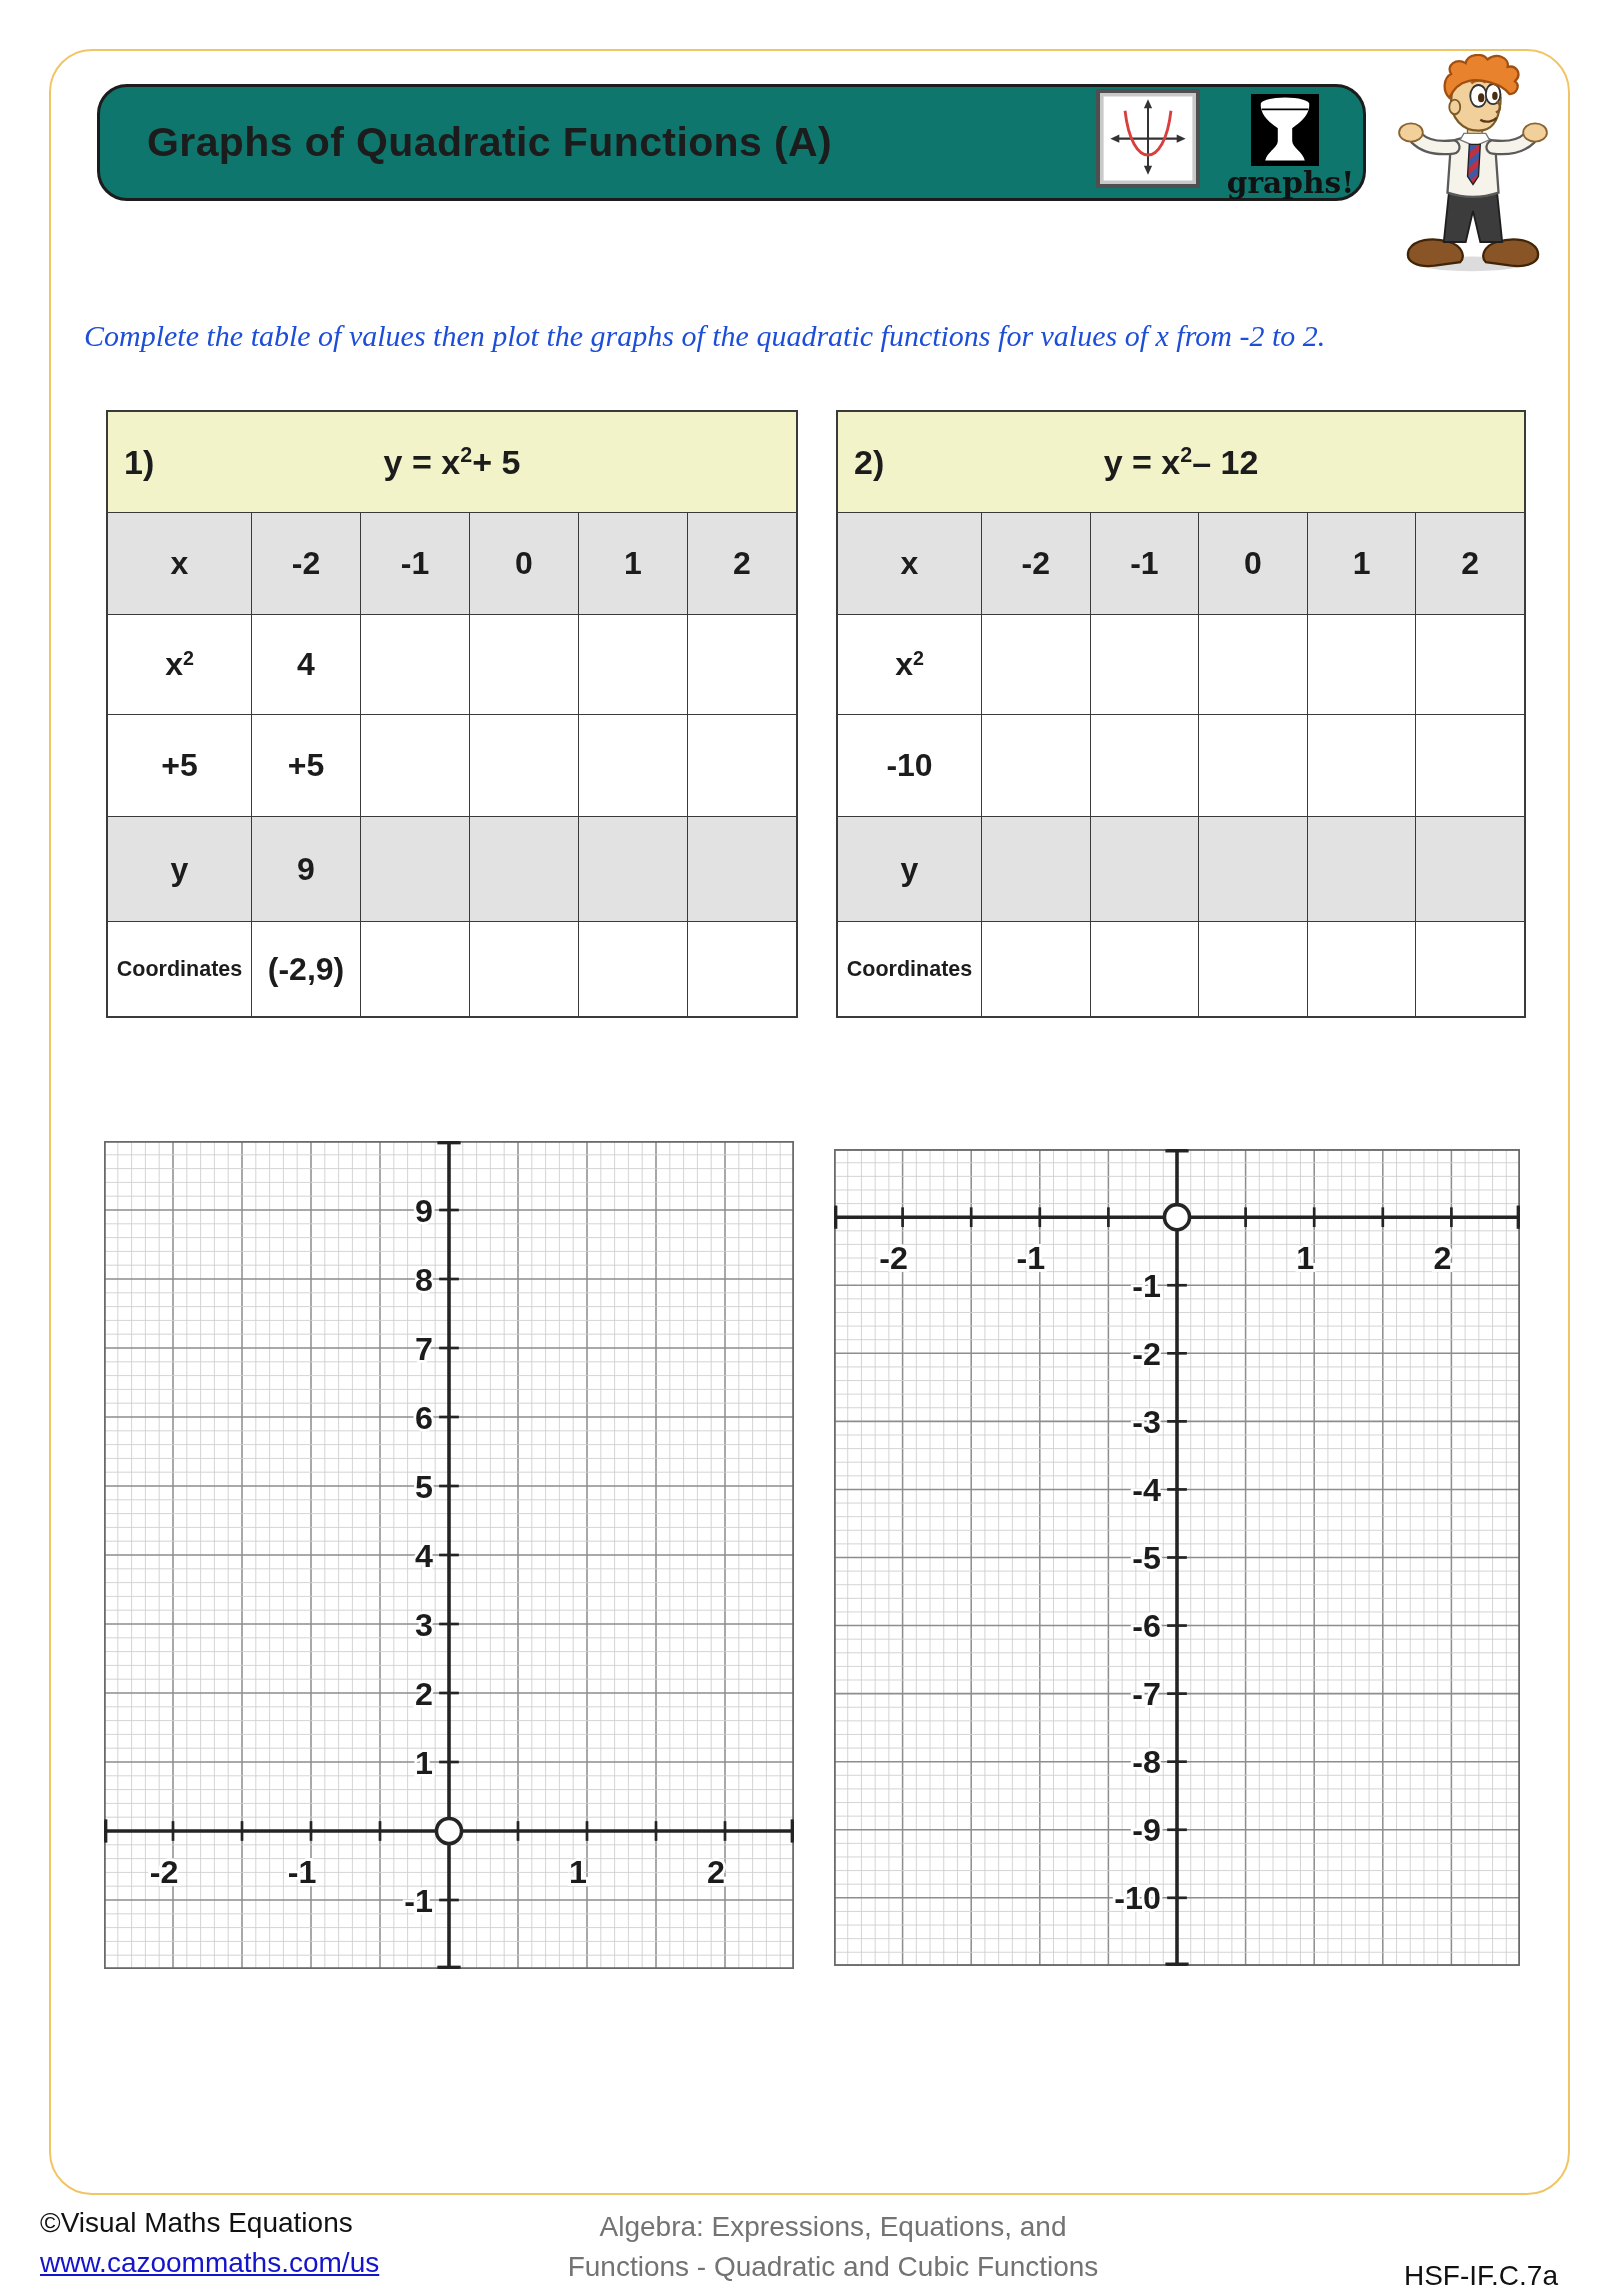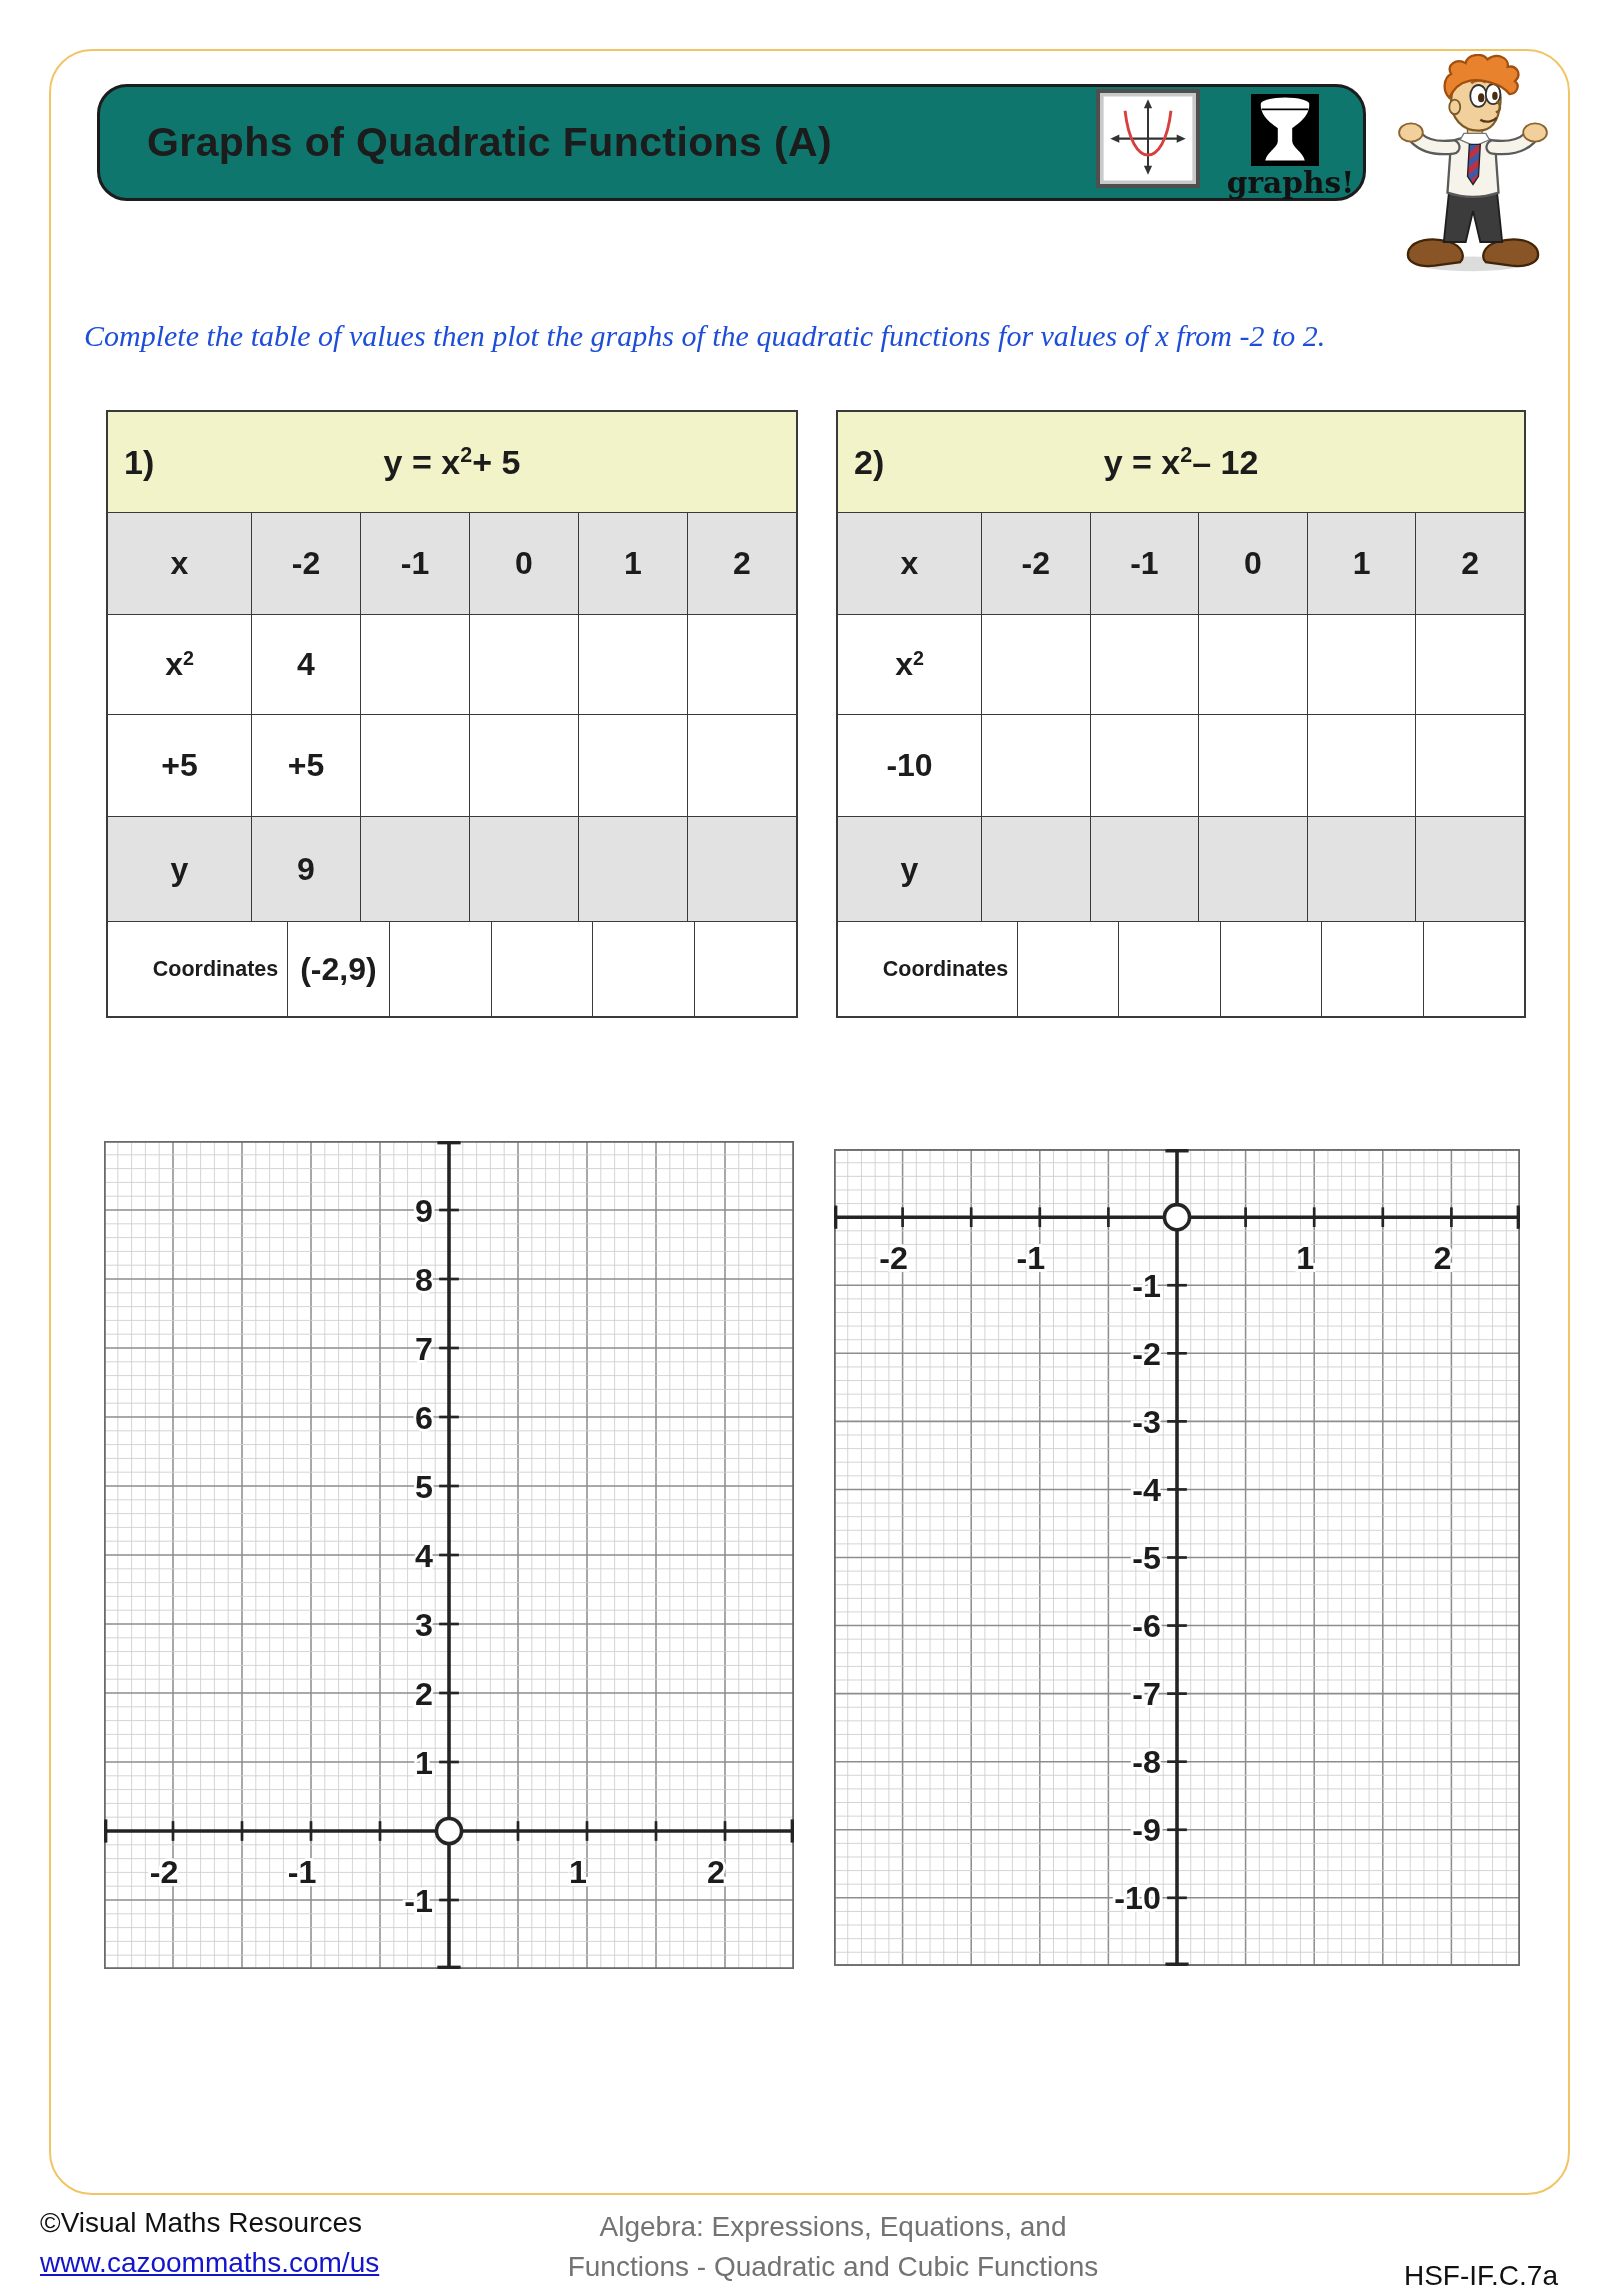--- a/index.html
+++ b/index.html
@@ -35,21 +35,21 @@
     font-size:34px;font-weight:bold;}
   .t-eq{position:absolute;left:0;top:0;width:100%;height:100px;display:flex;align-items:center;
     justify-content:center;font-size:34px;font-weight:bold;}
   .t-eq sup{font-size:21.5px;margin-top:-12.5px;}
   .t-row{display:flex;border-top:1.8px solid #3a3a3a;}
   .t-cell{display:flex;align-items:center;justify-content:center;box-sizing:border-box;
     font-size:32px;font-weight:bold;background:#fff;}
   .t-cell+.t-cell{border-left:1.8px solid #3a3a3a;}
   .t-cell sup{font-size:19.7px;margin-top:-12.5px;}
   .t-cell.shaded{background:#e2e2e2;}
-  .t-cell.small-label{font-size:21.5px;margin-left:36px;}
+  .t-cell.small-label{font-size:21.5px;}
   .t-label{width:143px;flex:none;}
   .t-val{flex:1;}
 
   
   .grid{background:#fff;}
   .glabel{font-family:"Liberation Sans",sans-serif;font-size:36px;font-weight:bold;fill:#1c1c1c;
     paint-order:stroke;stroke:#ffffff;stroke-width:6px;}
 
   
   .footer-left{left:40px;top:2207px;font-size:28px;color:#111;}
@@ -551,21 +551,21 @@
         <text x="365" y="773" text-anchor="end" class="glabel">-9</text>
         <text x="365" y="849" text-anchor="end" class="glabel">-10</text>
         <text x="66.60000000000002" y="134" text-anchor="middle" class="glabel">-2</text>
         <text x="219.8" y="134" text-anchor="middle" class="glabel">-1</text>
         <text x="526.2" y="134" text-anchor="middle" class="glabel">1</text>
         <text x="679.4" y="134" text-anchor="middle" class="glabel">2</text>
       </svg>
   </div>
 
   <div class="abs footer-left">
-    <div>©Visual Maths Resources</div>
+    <div>©Visual Maths Equations</div>
     <a class="footer-link">www.cazoommaths.com/us</a>
   </div>
   <div class="abs footer-center">
     <div>Algebra: Expressions, Equations, and</div>
     <div>Functions - Quadratic and Cubic Functions</div>
   </div>
   <div class="abs footer-right">HSF-IF.C.7a</div>
 
 </div>
 

